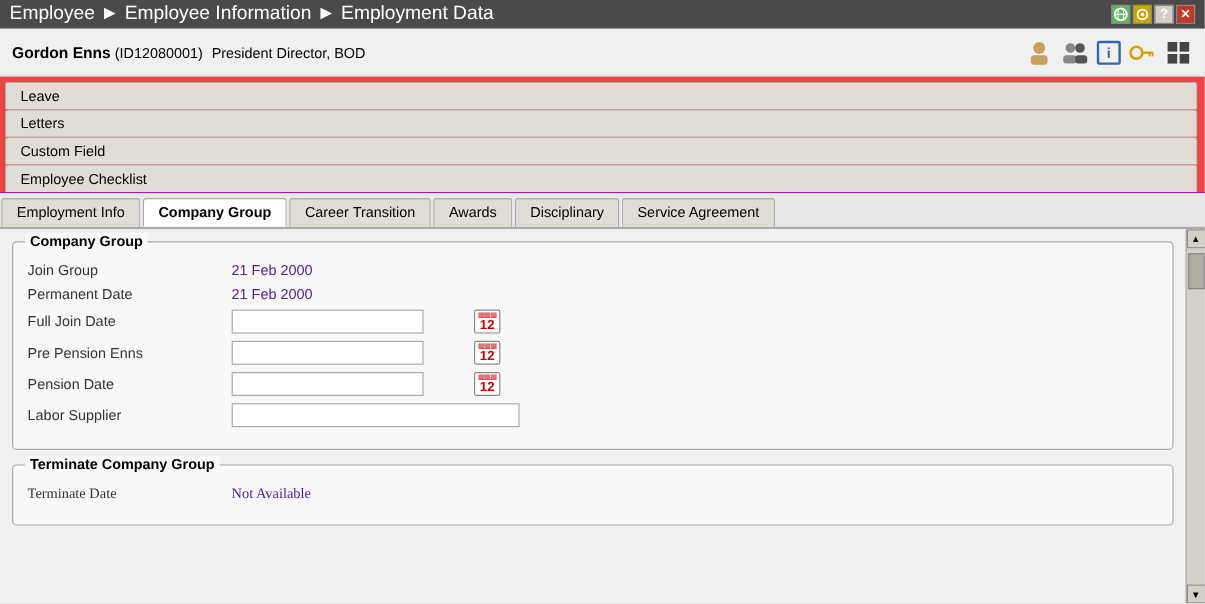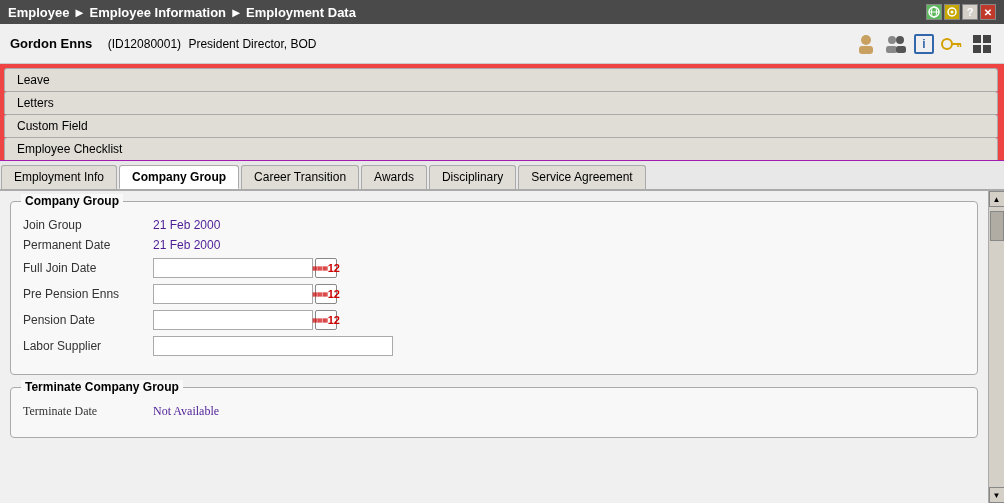--- a/index.html
+++ b/index.html
@@ -8,21 +8,21 @@
     
     .title-bar {
       background: #4a4a4a;
       color: white;
       padding: 4px 8px;
       display: flex;
       align-items: center;
       justify-content: space-between;
       height: 24px;
     }
-    .title-bar-text { font-size: 13px; font-weight: bold; }
+    .title-bar-text { font-size: 16px; font-weight: normal; }
     .title-bar-controls { display: flex; gap: 2px; }
     .title-btn {
       width: 16px; height: 16px;
       border: 1px solid #888;
       background: #d4d0c8;
       cursor: pointer;
       display: flex; align-items: center; justify-content: center;
       font-size: 10px; font-weight: bold;
     }
     .title-btn.close { background: #c0392b; color: white; }
@@ -134,20 +134,21 @@
       background: #f8f8f8;
       padding: 0 4px;
       font-weight: bold;
       font-size: 12px;
     }
     .field-row {
       display: flex;
       align-items: center;
       margin-bottom: 6px;
       margin-top: 2px;
+      gap: 40px;
     }
     .field-label {
       width: 130px;
       font-size: 12px;
       color: #333;
     }
     .field-value {
       font-size: 12px;
       color: #4c1d95;
     }
@@ -176,21 +177,21 @@
       display: flex;
       align-items: center;
       justify-content: center;
       font-size: 10px;
       color: #cc0000;
       margin-left: 2px;
       border-radius: 2px;
     }
     .cal-icon-inner {
       display: flex;
-      flex-direction: row;
+      flex-direction: column;
       align-items: center;
       line-height: 1;
       text-align: right;
     }
     .cal-top { font-size: 6px; letter-spacing: -0.5px; }
     .cal-num { font-size: 11px; font-weight: bold; }
 
     
     .tab-row-2 .tab.company-group-active {
       background: white;
@@ -222,21 +223,21 @@
     <div class="title-btn" style="font-weight:bold;font-size:11px;">?</div>
     <div class="title-btn close">✕</div>
   </div>
 </div>
 
 <div class="main-container">
 
   <div class="employee-header">
     <div>
       <span class="employee-name">Gordon Enns</span>
-      <span style="margin-left:12px;">(ID12080001)</span>
+      <span style="margin-left:0;">(ID12080001)</span>
       <span style="margin-left:4px;">President Director, BOD</span>
     </div>
     <div class="header-icons">
 
       <div class="header-icon">
         <svg width="22" height="22" viewBox="0 0 22 22">
           <circle cx="11" cy="7" r="5" fill="#c8a060"></circle>
           <rect x="4" y="13" width="14" height="8" rx="3" fill="#c8a060"></rect>
         </svg>
       </div>

